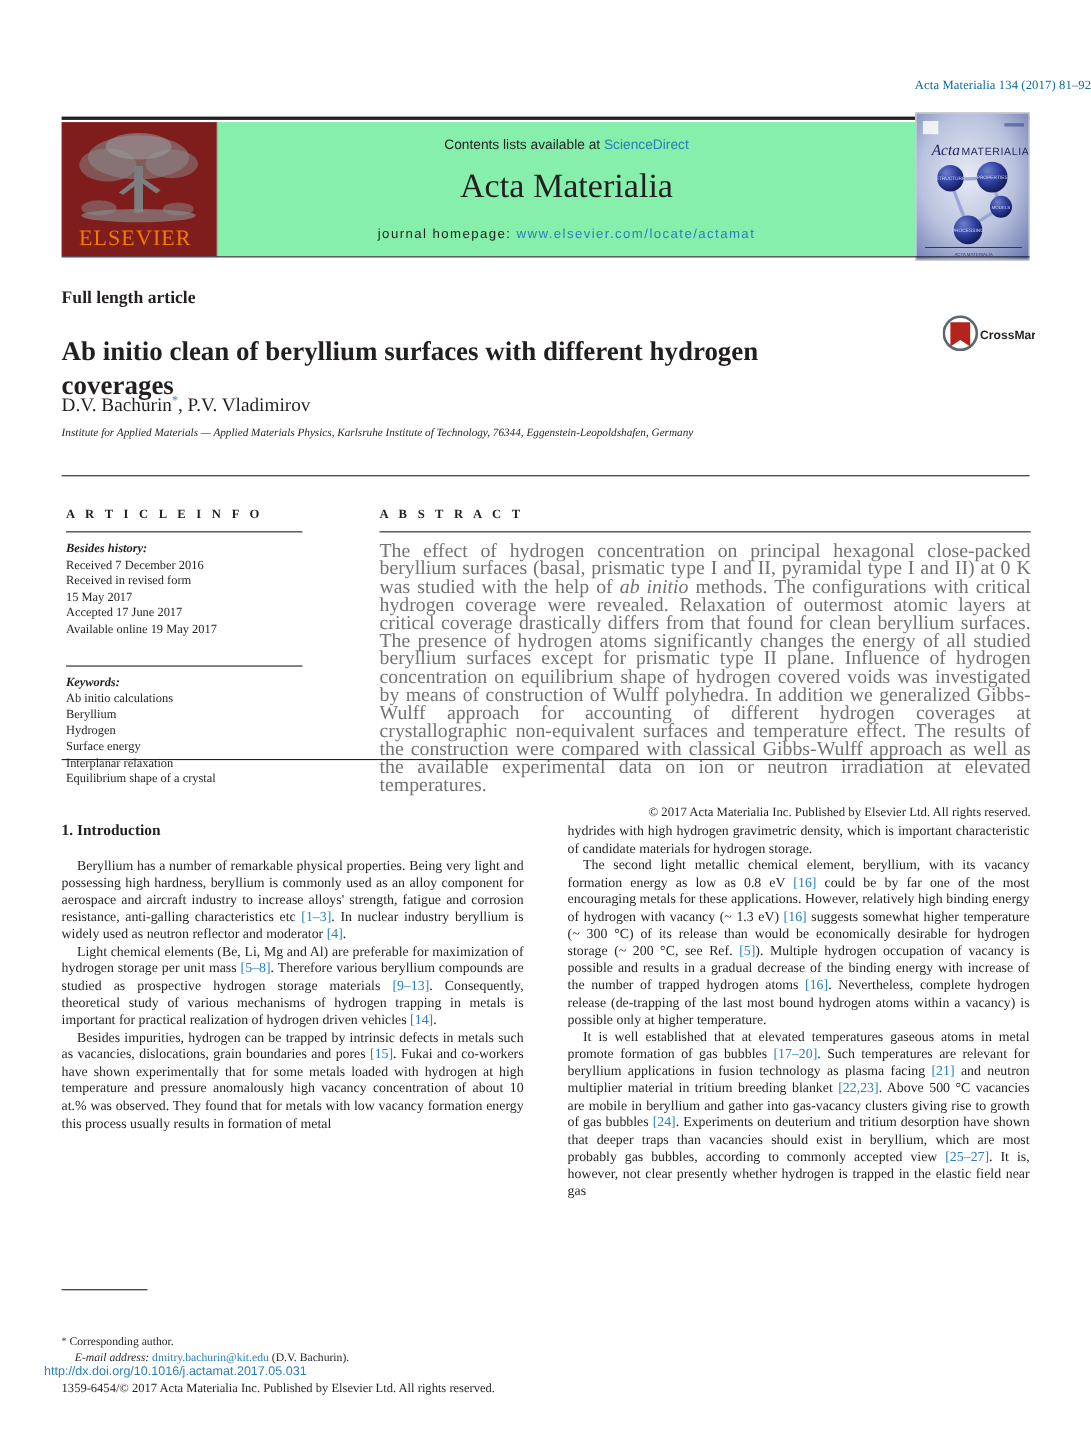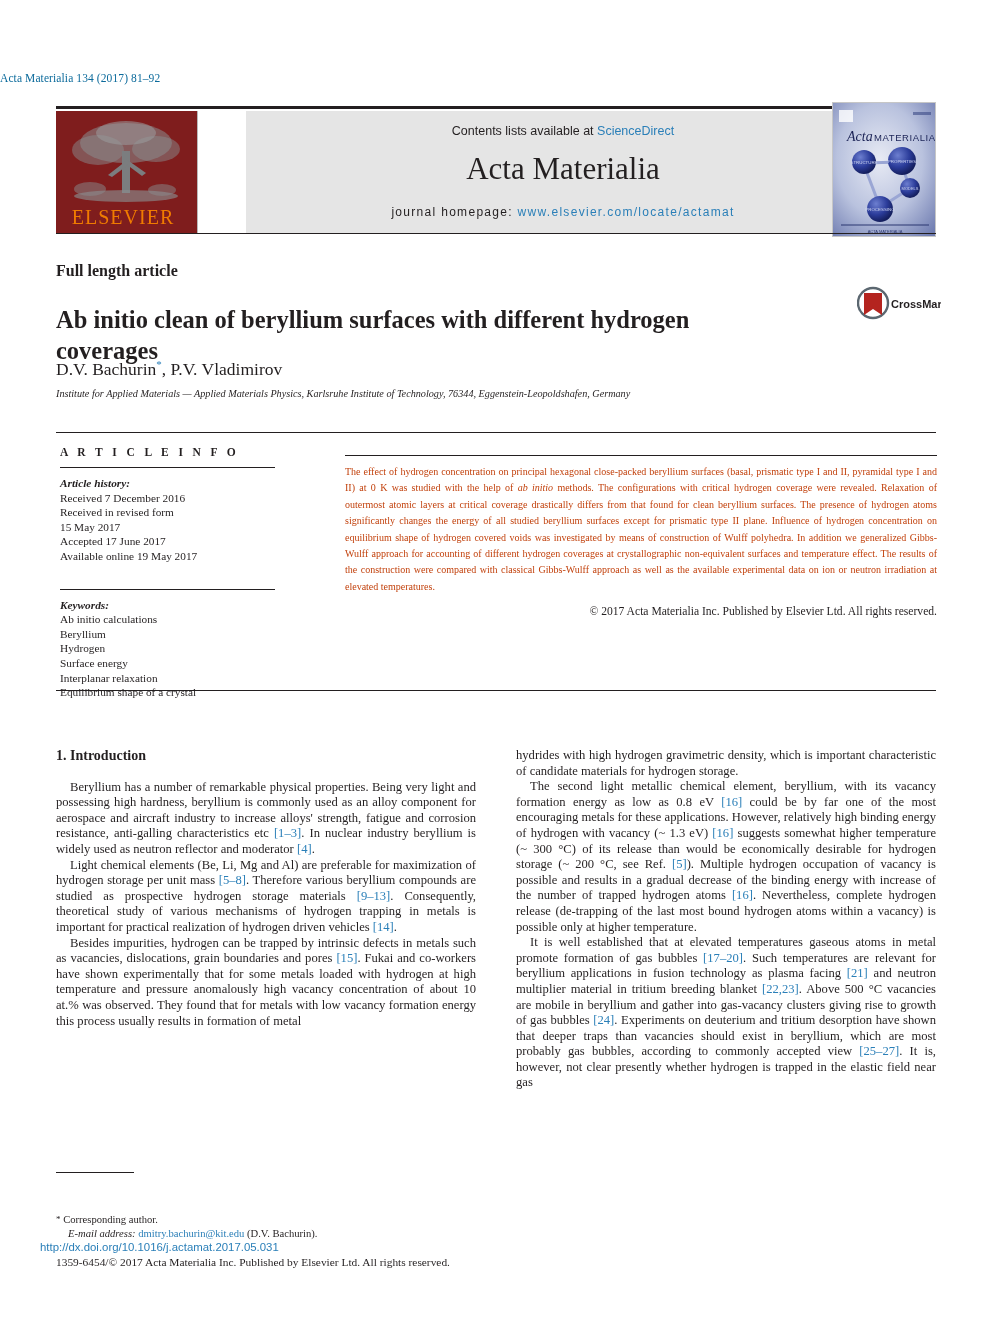--- a/index.html
+++ b/index.html
@@ -19,21 +19,21 @@
     position: absolute;
     left: 0; top: 0;
     width: 992px;
     height: 1323px;
   }
   
   .runhead {
     position: absolute;
     left: 0; top: 72px;
     width: 992px;
-    text-align: left;
+    text-align: right;
     font-size: 11.5px;
     color: #0b6a9b;
     letter-spacing: .1px;
   }
   
   .masthead {
     position: absolute;
     left: 56px; top: 106px;
     width: 880px;
     height: 128px;
@@ -60,22 +60,21 @@
     text-align: center;
     font-family: "Liberation Serif", serif;
     font-size: 20px;
     letter-spacing: 1px;
     color: #f07c00;
   }
   .mast-center {
     position: absolute;
     left: 142px; top: 5px;
     width: 634px; height: 122px;
-    background: #e5e5e5;
-    margin-left: 48px;
+    background: #86efac;
   }
   .mast-line1 {
     position: absolute; left: 0; top: 13px; width: 634px;
     text-align: center;
     font-family: "Liberation Sans", sans-serif;
     font-size: 12.5px;
     color: #231f20;
   }
   .mast-line1 .sd { color: #2a7fb8; }
   .mast-title {
@@ -150,40 +149,41 @@
     position: absolute; left: 56px; top: 432px;
     width: 880px; height: 1px; background: #231f20;
   }
   .col-info { position: absolute; left: 60px; top: 446px; width: 215px; }
   .col-abs  { position: absolute; left: 345px; top: 446px; width: 592px; }
   .sec-head {
     font-family: "Liberation Serif", serif;
     font-size: 11.5px; font-weight: bold;
     letter-spacing: 3.4px;
     color: #231f20;
+    margin-top: 16px;
   }
   .hr-thin {
     width: 100%; height: 1px; background: #231f20;
     margin: 9px 0 8px 0;
   }
   .hr-thin.wide { width: 592px; }
   .info-block {
     font-family: "Liberation Serif", serif;
     font-size: 11.3px;
     line-height: 14.6px;
     color: #231f20;
   }
   .info-block .lbl { font-style: italic; font-weight: bold; }
   .info-gap { height: 16px; }
   .abs-text {
     font-family: "Liberation Serif", serif;
-    font-size: 10px;
+    font-size: 18px;
     line-height: 16.4px;
     text-align: justify;
-    color: #c2410c;
+    color: #737373;
   }
   .abs-text .it { font-style: italic; }
   .abs-copy {
     margin-top: 10px;
     text-align: right;
     font-family: "Liberation Serif", serif;
     font-size: 11.6px;
     color: #231f20;
   }
   .info-rule-bot {
@@ -340,41 +340,42 @@
     <span>D.V. Bachurin</span><sup>*</sup><span>, P.V. Vladimirov</span>
   </div>
   <div class="affil">Institute for Applied Materials — Applied Materials Physics, Karlsruhe Institute of Technology, 76344, Eggenstein-Leopoldshafen, Germany</div>
 
   <div class="info-rule-top"></div>
 
   <div class="col-info">
     <div class="sec-head">A R T I C L E  I N F O</div>
     <div class="hr-thin"></div>
     <div class="info-block">
-      <div class="lbl">Article history:</div>
+      <div class="lbl">Besides history:</div>
       <div>Received 7 December 2016</div>
       <div>Received in revised form</div>
       <div>15 May 2017</div>
       <div>Accepted 17 June 2017</div>
       <div>Available online 19 May 2017</div>
     </div>
     <div class="info-gap"></div>
     <div class="hr-thin"></div>
     <div class="info-block">
       <div class="lbl">Keywords:</div>
       <div>Ab initio calculations</div>
       <div>Beryllium</div>
       <div>Hydrogen</div>
       <div>Surface energy</div>
       <div>Interplanar relaxation</div>
       <div>Equilibrium shape of a crystal</div>
     </div>
   </div>
 
   <div class="col-abs">
+    <div class="sec-head">A B S T R A C T</div>
     <div class="hr-thin wide"></div>
     <div class="abs-text">
       <span>The effect of hydrogen concentration on principal hexagonal close-packed beryllium surfaces (basal, prismatic type I and II, pyramidal type I and II) at 0 K was studied with the help of </span><span class="it">ab initio</span><span> methods. The configurations with critical hydrogen coverage were revealed. Relaxation of outermost atomic layers at critical coverage drastically differs from that found for clean beryllium surfaces. The presence of hydrogen atoms significantly changes the energy of all studied beryllium surfaces except for prismatic type II plane. Influence of hydrogen concentration on equilibrium shape of hydrogen covered voids was investigated by means of construction of Wulff polyhedra. In addition we generalized Gibbs-Wulff approach for accounting of different hydrogen coverages at crystallographic non-equivalent surfaces and temperature effect. The results of the construction were compared with classical Gibbs-Wulff approach as well as the available experimental data on ion or neutron irradiation at elevated temperatures.</span>
     </div>
     <div class="abs-copy">© 2017 Acta Materialia Inc. Published by Elsevier Ltd. All rights reserved.</div>
   </div>
 
   <div class="info-rule-bot"></div>
 
   <div class="body-col col-left">

